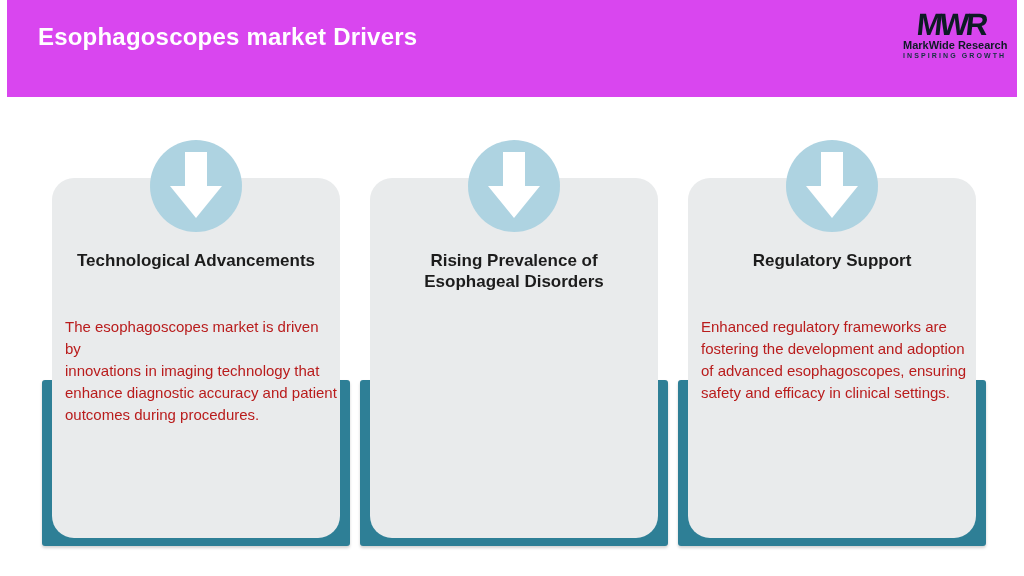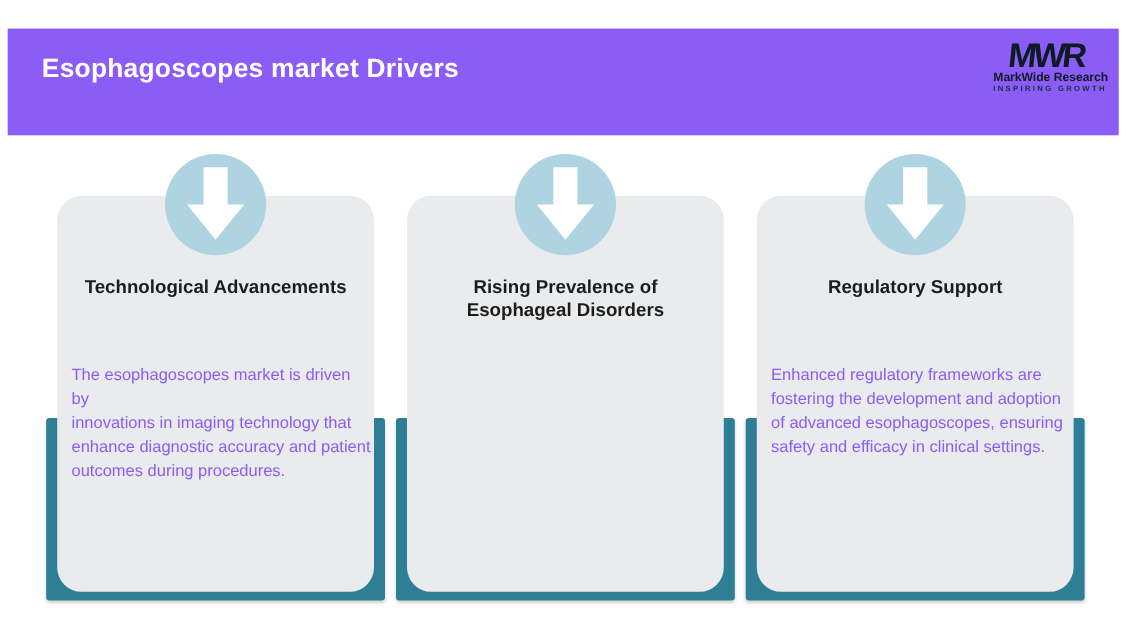--- a/index.html
+++ b/index.html
@@ -16,22 +16,21 @@
     overflow: hidden;
   }
 
   
   .header {
     position: absolute;
     left: 7px;
     top: 0;
     width: 1010px;
     height: 97px;
-    background: #8b5cf6;
-    margin-top: 26px;
+    background: #d946ef;
   }
   .header-title {
     position: absolute;
     left: 31px;
     top: 23px;
     color: #ffffff;
     font-size: 24px;
     font-weight: 700;
     letter-spacing: 0.2px;
     white-space: nowrap;
@@ -122,26 +121,26 @@
     text-align: center;
     font-size: 17px;
     font-weight: 700;
     line-height: 21px;
     color: #1c1c1c;
     white-space: pre-line;
   }
   .card-body {
     position: absolute;
     left: 23px;
-    top: 330px;
+    top: 316px;
     width: 272px;
     font-size: 15px;
     font-weight: 400;
     line-height: 22px;
-    color: #8b5cf6;
+    color: #b91c1c;
     white-space: pre-line;
   }
 
   
   .source {
     position: absolute;
     left: 346px;
     top: 551px;
     width: 320px;
     text-align: center;

